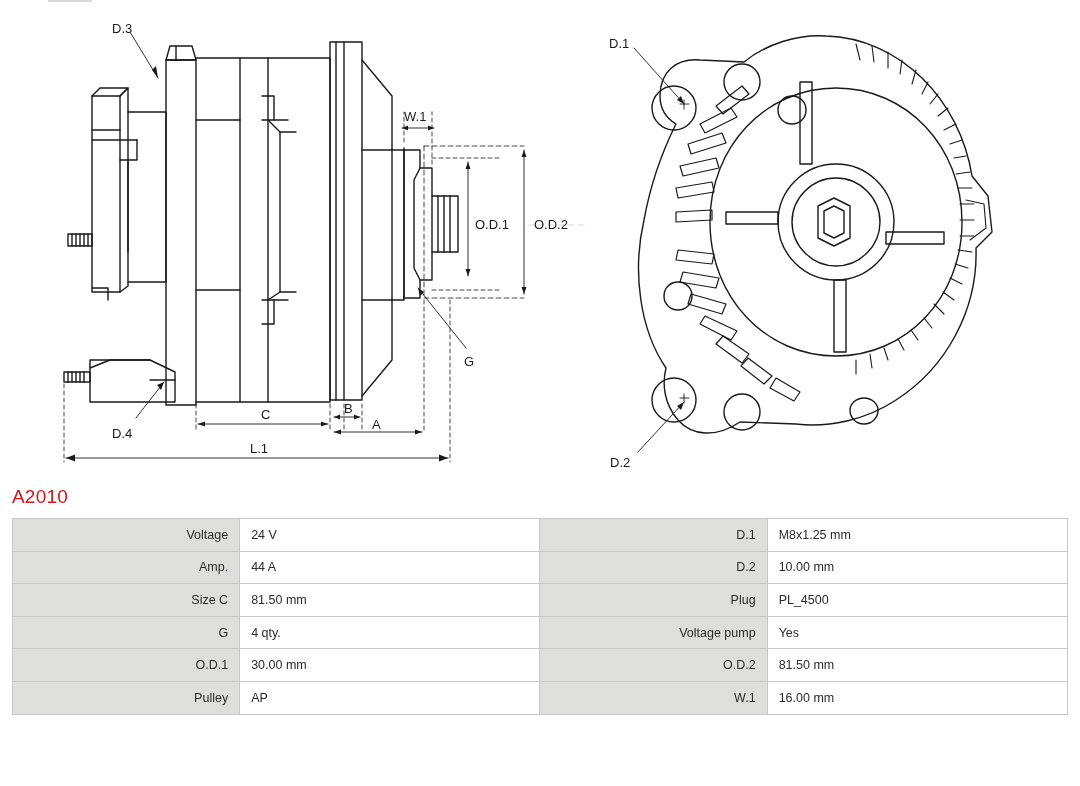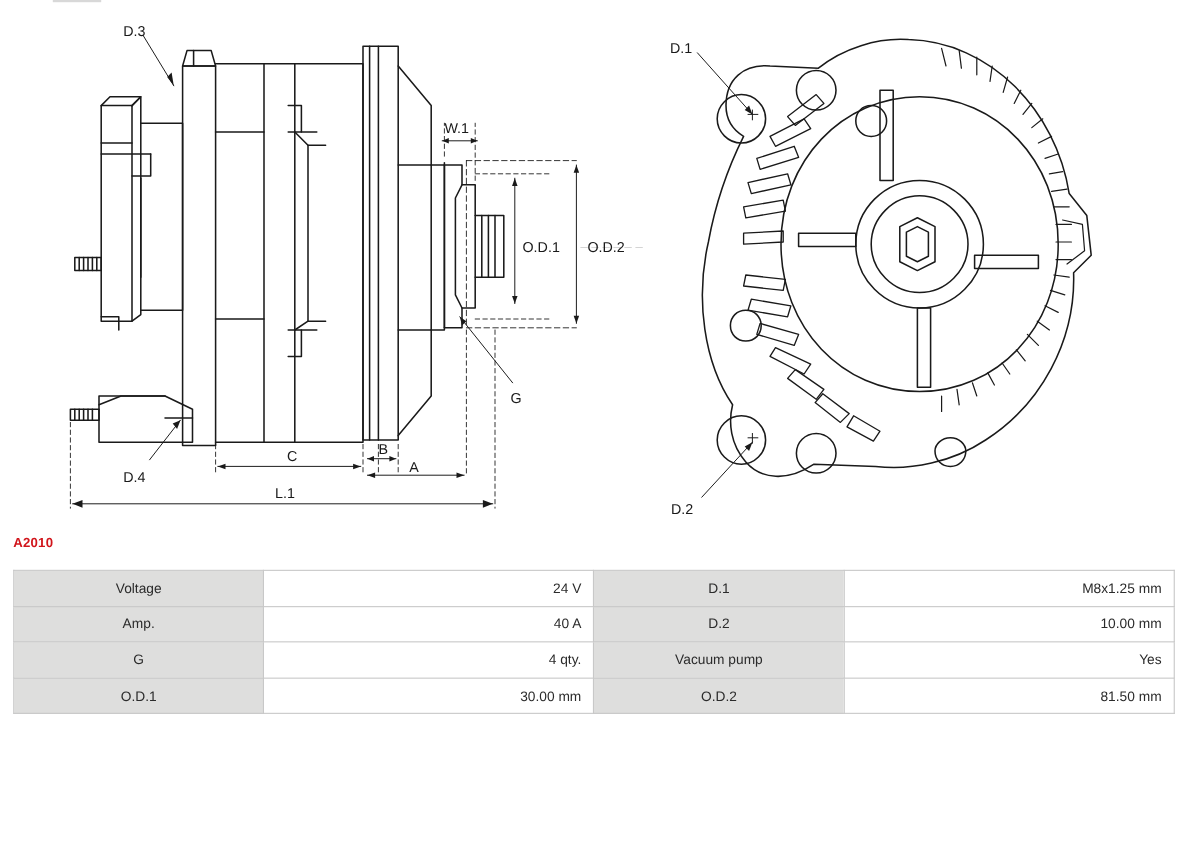--- a/index.html
+++ b/index.html
@@ -16,48 +16,46 @@
   .drawing-area {
     position: relative;
     width: 1080px;
     height: 478px;
   }
   .drawing-area svg { display: block; }
   .part-number {
     position: absolute;
     top: 486px;
     left: 12px;
-    font-size: 12px;
+    font-size: 19px;
     color: #d1151b;
     letter-spacing: 0.2px;
-    font-weight: bold;
   }
   .spec-table {
     position: absolute;
     top: 518px;
     left: 12px;
     width: 1056px;
     border-collapse: collapse;
     font-size: 12.5px;
   }
   .spec-table td {
     border: 1px solid #c8c8c8;
     height: 32.6px;
     padding: 0 11px;
     vertical-align: middle;
     color: #2b2b2b;
   }
   .spec-table td.label {
     background: #dededd;
-    text-align: center;
+    text-align: right;
     width: 180px;
   }
   .spec-table td.value {
     background: #ffffff;
-    text-align: right;
     width: 238px;
   }
   .topline {
     position: absolute;
     top: 0; left: 48px;
     width: 44px; height: 2px;
     background: #d8d8d8;
   }
 </style>
 </head>
@@ -276,30 +274,42 @@
 <table class="spec-table">
   <tbody>
     <tr>
       <td class="label">Voltage</td>
       <td class="value">24 V</td>
       <td class="label">D.1</td>
       <td class="value">M8x1.25 mm</td>
     </tr>
     <tr>
       <td class="label">Amp.</td>
-      <td class="value">40 A</td>
+      <td class="value">44 A</td>
       <td class="label">D.2</td>
       <td class="value">10.00 mm</td>
     </tr>
     <tr>
+      <td class="label">Size C</td>
+      <td class="value">81.50 mm</td>
+      <td class="label">Plug</td>
+      <td class="value">PL_4500</td>
+    </tr>
+    <tr>
       <td class="label">G</td>
       <td class="value">4 qty.</td>
-      <td class="label">Vacuum pump</td>
+      <td class="label">Voltage pump</td>
       <td class="value">Yes</td>
     </tr>
     <tr>
       <td class="label">O.D.1</td>
       <td class="value">30.00 mm</td>
       <td class="label">O.D.2</td>
       <td class="value">81.50 mm</td>
     </tr>
+    <tr>
+      <td class="label">Pulley</td>
+      <td class="value">AP</td>
+      <td class="label">W.1</td>
+      <td class="value">16.00 mm</td>
+    </tr>
   </tbody>
 </table>
 
 </body></html>

